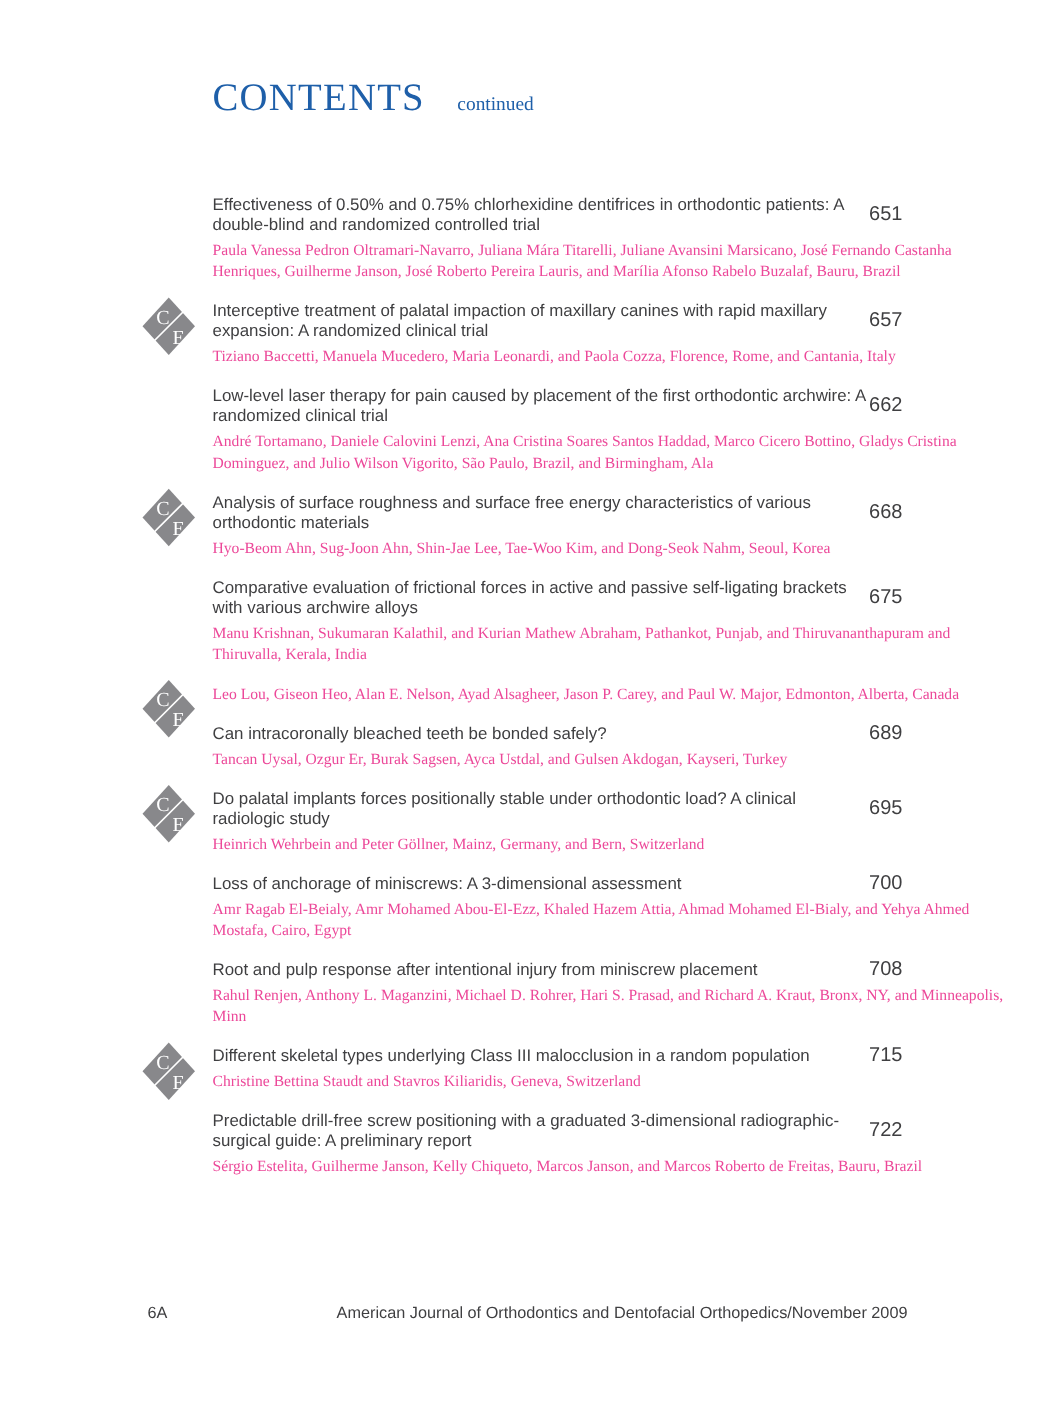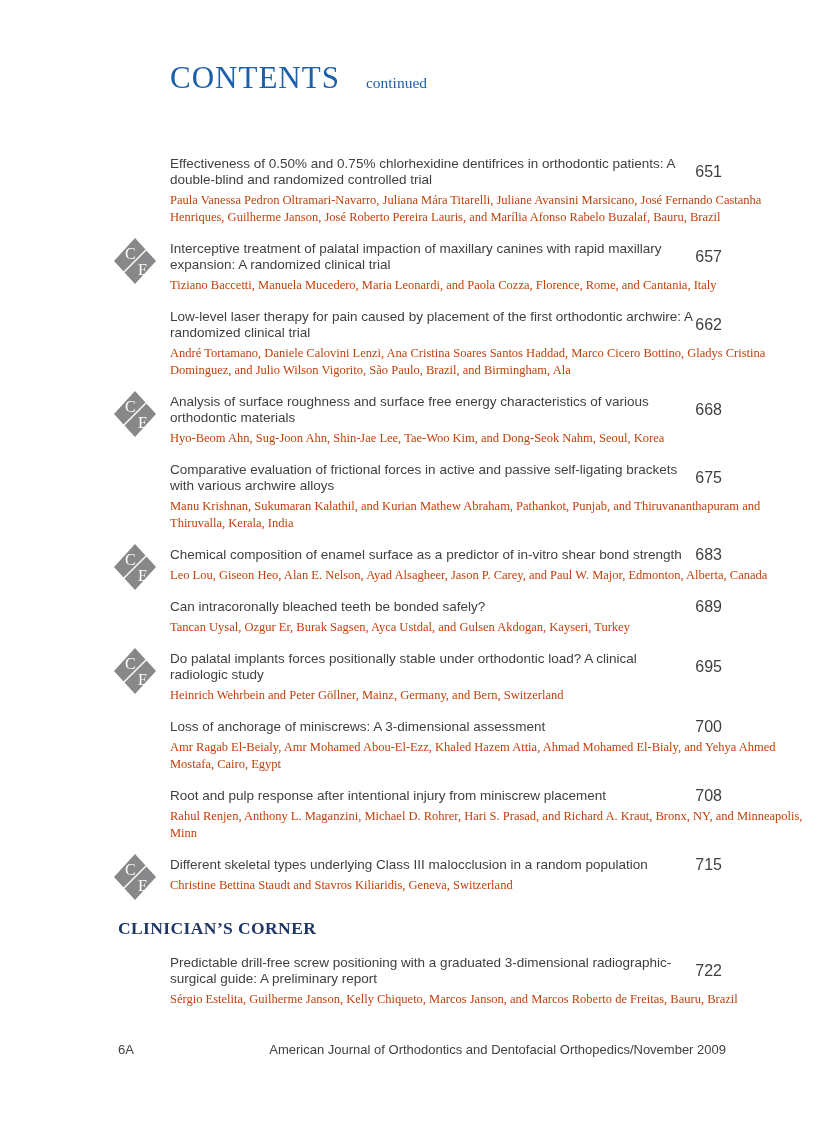--- a/index.html
+++ b/index.html
@@ -56,21 +56,21 @@
     font-size: 16px;
     line-height: 16px;
     color: #3f3f41;
   }
   .entry-authors {
     margin-top: 4px;
     width: 640px;
     font-family: "Liberation Serif", serif;
     font-size: 12.5px;
     line-height: 17px;
-    color: #c2410c;
+    color: #ec4899;
   }
   .ce-badge {
     position: absolute;
     left: -57px;
     top: -4px;
     width: 44px;
     height: 48px;
   }
   .section-heading {
     font-family: "Liberation Serif", serif;
@@ -152,24 +152,20 @@
     </div>
     <div class="entry-authors">Manu Krishnan, Sukumaran Kalathil, and Kurian Mathew Abraham, Pathankot, Punjab, and Thiruvananthapuram and Thiruvalla, Kerala, India</div>
   </div>
       <div class="entry">
     <svg class="ce-badge" viewBox="0 0 44 48" xmlns="http://www.w3.org/2000/svg">
       <polygon points="22,1 43,24 22,47 1,24" fill="#88888b"></polygon>
       <line x1="6" y1="40" x2="40" y2="6" stroke="#ffffff" stroke-width="1.4"></line>
       <text x="12" y="22" fill="#ffffff" font-family="Liberation Serif, serif" font-size="16">C</text>
       <text x="25" y="38" fill="#ffffff" font-family="Liberation Serif, serif" font-size="16">E</text>
     </svg>
-    <div class="entry-head">
-      <div class="entry-title">Chemical composition of enamel surface as a predictor of in-vitro shear bond strength</div>
-      <div class="entry-page">683</div>
-    </div>
     <div class="entry-authors">Leo Lou, Giseon Heo, Alan E. Nelson, Ayad Alsagheer, Jason P. Carey, and Paul W. Major, Edmonton, Alberta, Canada</div>
   </div>
       <div class="entry">
 
     <div class="entry-head">
       <div class="entry-title">Can intracoronally bleached teeth be bonded safely?</div>
       <div class="entry-page">689</div>
     </div>
     <div class="entry-authors">Tancan Uysal, Ozgur Er, Burak Sagsen, Ayca Ustdal, and Gulsen Akdogan, Kayseri, Turkey</div>
   </div>
@@ -208,21 +204,20 @@
       <line x1="6" y1="40" x2="40" y2="6" stroke="#ffffff" stroke-width="1.4"></line>
       <text x="12" y="22" fill="#ffffff" font-family="Liberation Serif, serif" font-size="16">C</text>
       <text x="25" y="38" fill="#ffffff" font-family="Liberation Serif, serif" font-size="16">E</text>
     </svg>
     <div class="entry-head">
       <div class="entry-title">Different skeletal types underlying Class III malocclusion in a random population</div>
       <div class="entry-page">715</div>
     </div>
     <div class="entry-authors">Christine Bettina Staudt and Stavros Kiliaridis, Geneva, Switzerland</div>
   </div>
-      <h2 class="section-heading">CLINICIAN’S CORNER</h2>
       <div class="entry">
 
     <div class="entry-head">
       <div class="entry-title">Predictable drill-free screw positioning with a graduated 3-dimensional radiographic-surgical guide: A preliminary report</div>
       <div class="entry-page">722</div>
     </div>
     <div class="entry-authors">Sérgio Estelita, Guilherme Janson, Kelly Chiqueto, Marcos Janson, and Marcos Roberto de Freitas, Bauru, Brazil</div>
   </div>
     </div>
 

